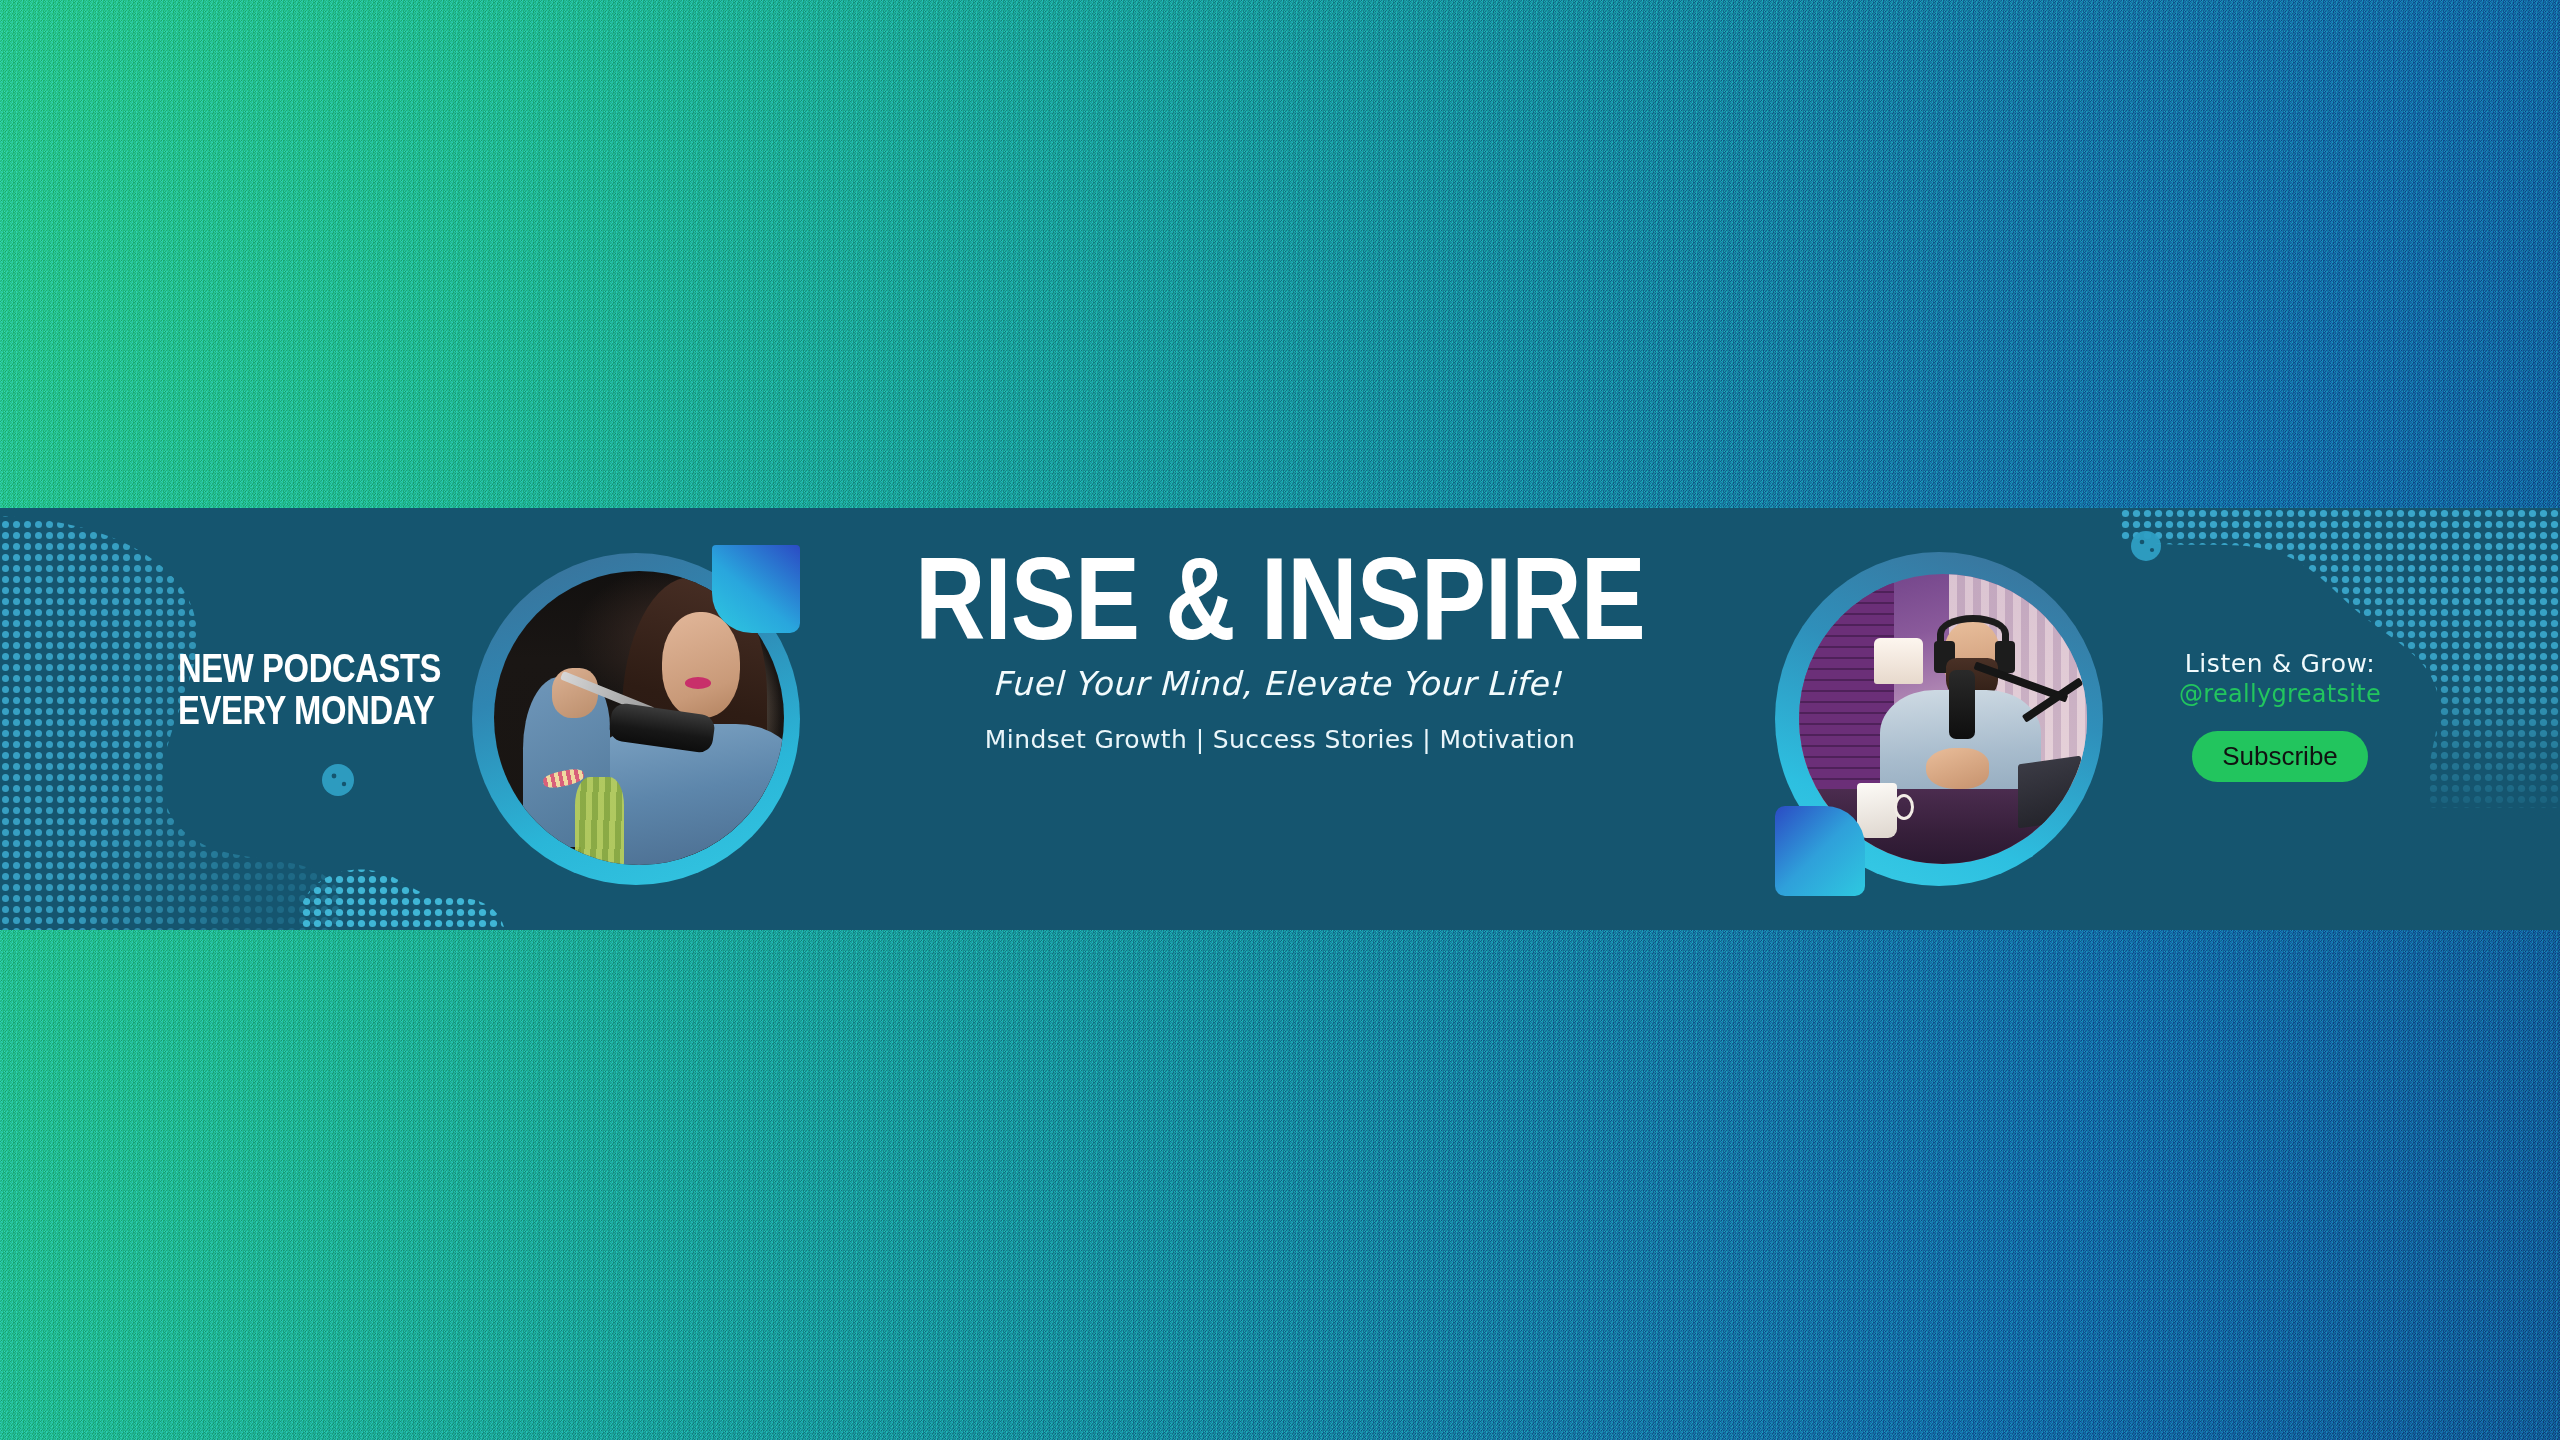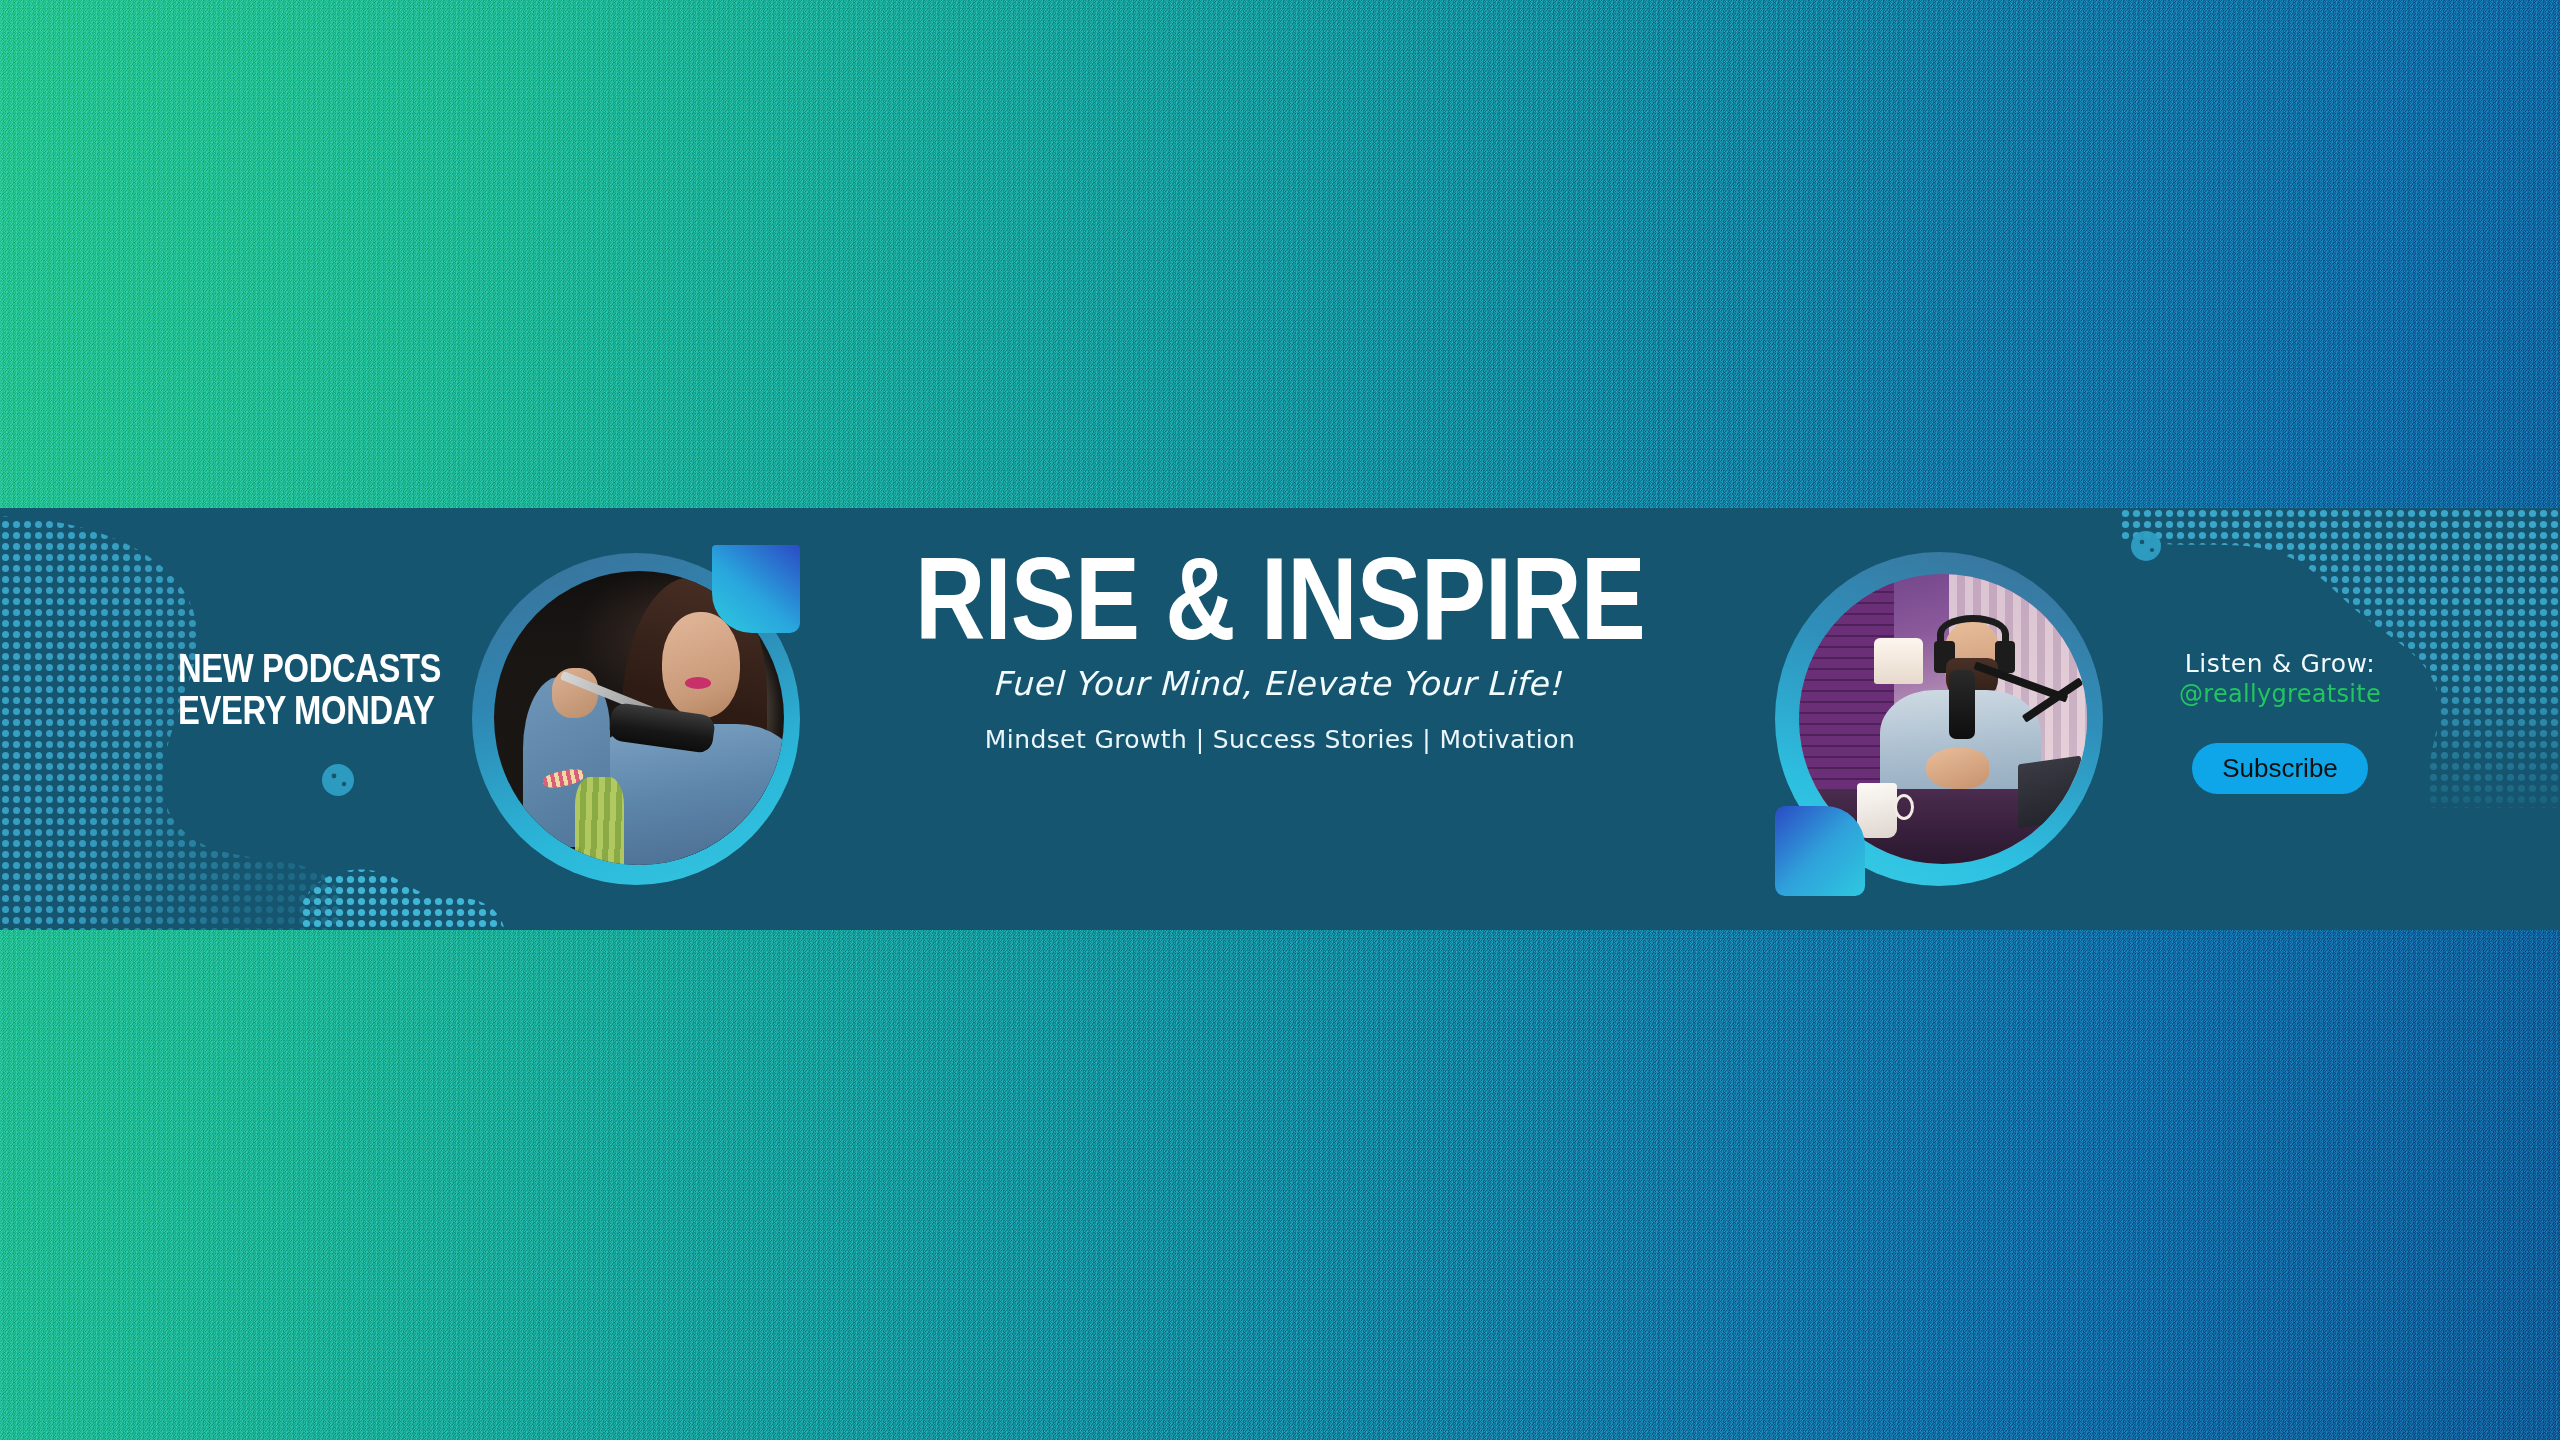--- a/index.html
+++ b/index.html
@@ -186,25 +186,25 @@
   }
   .cta-handle {
     color: #22c55e;
     font-family: "DejaVu Sans", sans-serif;
     font-size: 24px;
     line-height: 1.2;
     letter-spacing: .3px;
   }
   .subscribe-btn {
     display: inline-block;
-    margin-top: 34px;
+    margin-top: 22px;
     padding: 12px 30px 13px;
     border: none;
     border-radius: 28px;
-    background: #0ea5e9;
+    background: #22c55e;
     color: #111111;
     font-family: "Liberation Sans", sans-serif;
     font-size: 26px;
     font-weight: 400;
     cursor: pointer;
     line-height: 1;
   }
 </style>
 </head>
 <body>

